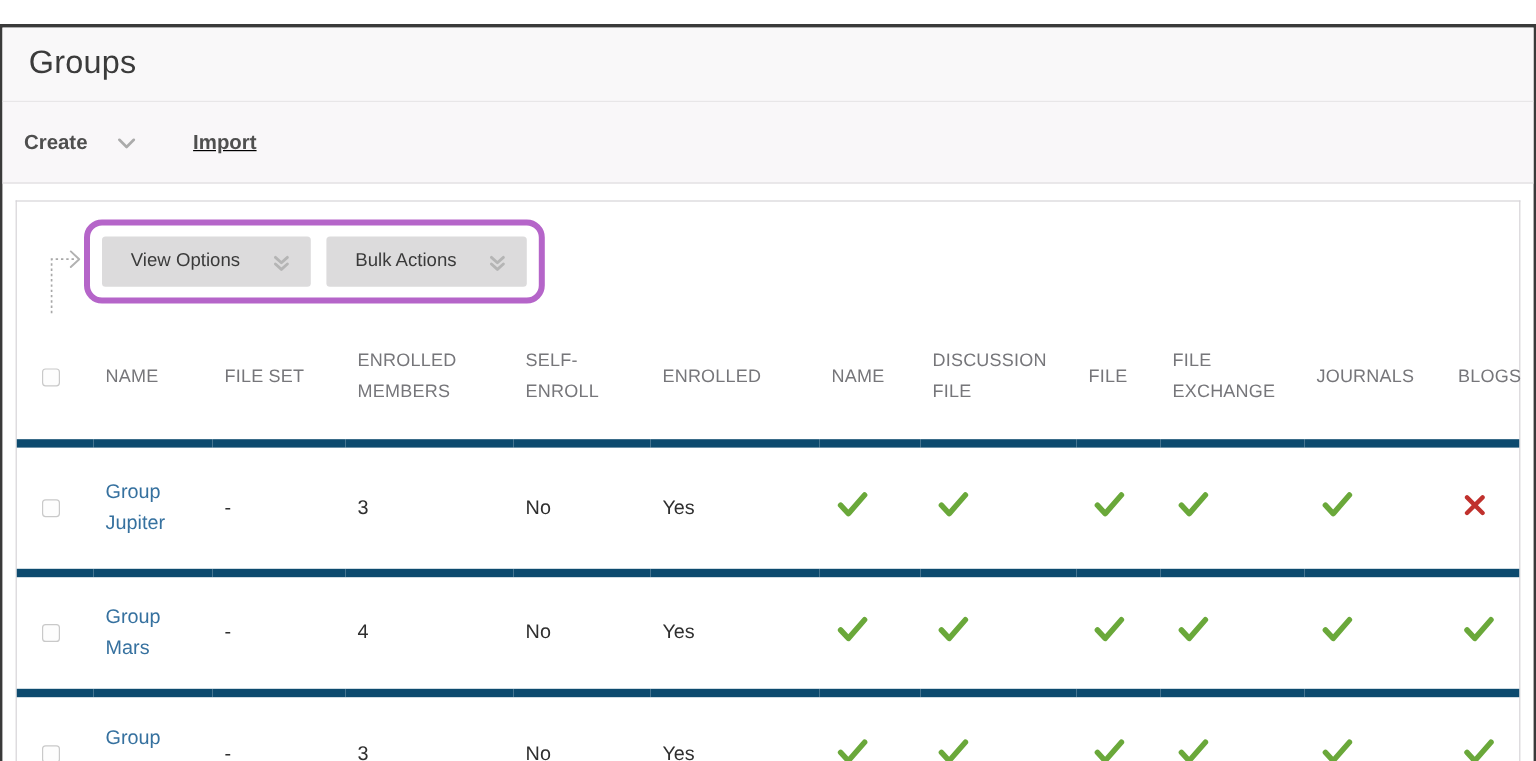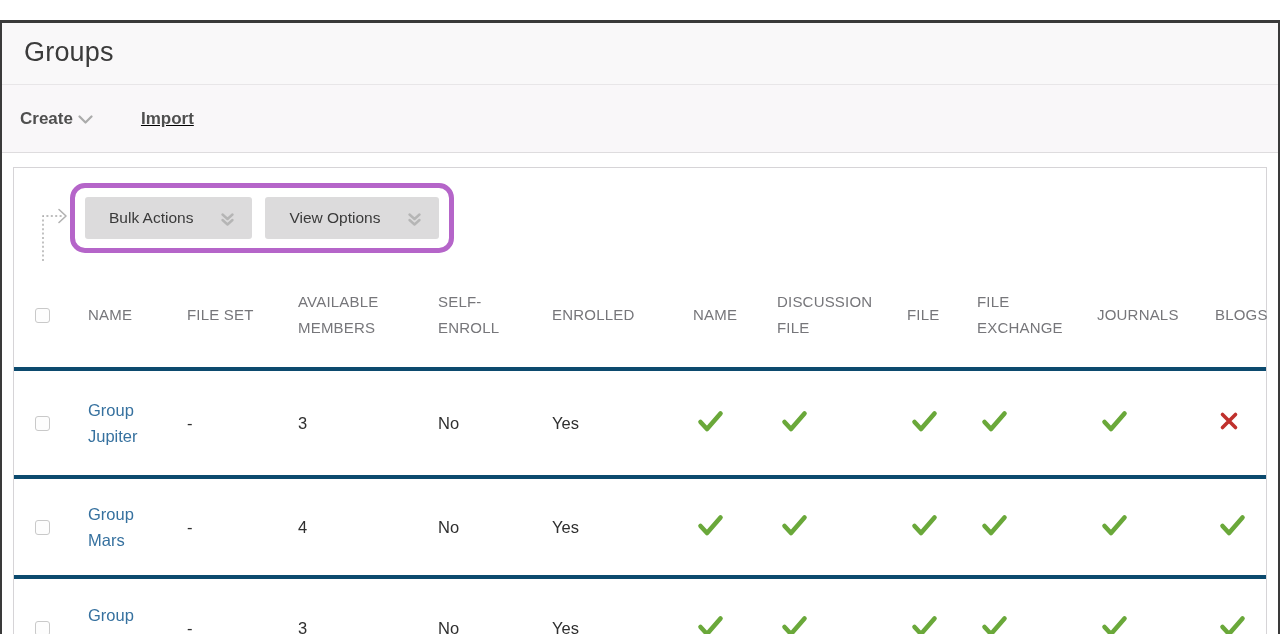--- a/index.html
+++ b/index.html
@@ -17,21 +17,21 @@
     background: #f9f8f9; border-bottom: 1px solid #e8e6e8;
     padding: 14px 22px 12px 22px; height: 62px;
   }
   .title-bar h1 { font-size: 27px; font-weight: 500; color: #3b3b3b; letter-spacing: .2px; }
 
   
   .action-bar {
     background: #f9f7f9; border-bottom: 1px solid #dedcde;
     height: 68px; display: flex; align-items: center; padding: 0 18px;
   }
-  .action-item { display: flex; align-items: center; gap: 5px; cursor: pointer; }
+  .action-item { display: flex; align-items: center; gap: 25px; cursor: pointer; }
   .action-item .lbl { font-size: 17px; font-weight: 700; color: #4f4f4f; }
   .action-item + .action-item { margin-left: 48px; text-decoration: underline; }
   .chev-single { margin-top: 3px; }
 
   
   .panel {
     margin: 14px 11px 0 11px;
     border: 1px solid #d6d4d7; border-bottom: none;
     background: #fff; height: 600px;
   }
@@ -53,21 +53,21 @@
   .tb-btn .dbl-chev { margin-top: 2px; }
 
   
   table { width: 100%; border-collapse: collapse; table-layout: fixed; }
   thead th {
     height: 106px; text-align: left; vertical-align: middle;
     font-weight: 400; font-size: 15px; color: #76767a;
     padding-left: 10px; letter-spacing: .2px; line-height: 1.75;
   }
   thead th.cb-col, tbody td.cb-col { padding-left: 21px; }
-  tbody tr { border-top: 4px solid #0c4a6e; }
+  tbody tr { border-top: 7px solid #0c4a6e; }
   tbody td {
     height: 100px; vertical-align: middle; padding-left: 10px;
     font-size: 16.5px; color: #2f2f2f;
   }
   td.row1 { height: 108px; }
   a.group-link {
     color: #36719f; text-decoration: none; display: inline-block;
     max-width: 66px; line-height: 1.6; font-size: 16.5px;
   }
   input[type="checkbox"] {
@@ -101,28 +101,28 @@
   <div class="panel">
 
     <div class="toolbar-zone">
       <svg class="elbow-arrow" width="36" height="58" viewBox="0 0 36 58">
         <path d="M2,56 L2,11 L23,11" fill="none" stroke="#a8a8a8" stroke-width="1.4" stroke-dasharray="2 2.4"></path>
         <path d="M18,4.5 L25,11 L18,17.5" fill="none" stroke="#b2b2b2" stroke-width="1.6" stroke-linecap="round" stroke-linejoin="round"></path>
       </svg>
 
       <div class="highlight-box">
         <button class="tb-btn">
-          <span>Bulk Actions</span>
+          <span>View Options</span>
           <svg class="dbl-chev" width="17" height="17" viewBox="0 0 17 17">
             <polyline points="3.5,3.5 8.5,8 13.5,3.5" fill="none" stroke="#b5b5b5" stroke-width="2.4" stroke-linecap="round" stroke-linejoin="round"></polyline>
             <polyline points="3.5,9 8.5,13.5 13.5,9" fill="none" stroke="#b5b5b5" stroke-width="2.4" stroke-linecap="round" stroke-linejoin="round"></polyline>
           </svg>
         </button>
         <button class="tb-btn">
-          <span>View Options</span>
+          <span>Bulk Actions</span>
           <svg class="dbl-chev" width="17" height="17" viewBox="0 0 17 17">
             <polyline points="3.5,3.5 8.5,8 13.5,3.5" fill="none" stroke="#b5b5b5" stroke-width="2.4" stroke-linecap="round" stroke-linejoin="round"></polyline>
             <polyline points="3.5,9 8.5,13.5 13.5,9" fill="none" stroke="#b5b5b5" stroke-width="2.4" stroke-linecap="round" stroke-linejoin="round"></polyline>
           </svg>
         </button>
       </div>
     </div>
 
     <table>
       <colgroup>
@@ -139,21 +139,21 @@
           <col style="width:118px">
           <col>
       </colgroup>
       <thead>
         <tr>
           <th class="cb-col">
               <input type="checkbox" style="">
             </th>
           <th>NAME</th>
           <th>FILE SET</th>
-          <th>AVAILABLE MEMBERS</th>
+          <th>ENROLLED MEMBERS</th>
           <th>SELF-ENROLL</th>
           <th>ENROLLED</th>
           <th>NAME</th>
           <th>DISCUSSION FILE</th>
           <th>FILE</th>
           <th>FILE EXCHANGE</th>
           <th>JOURNALS</th>
           <th>BLOGS</th>
         </tr>
       </thead>

